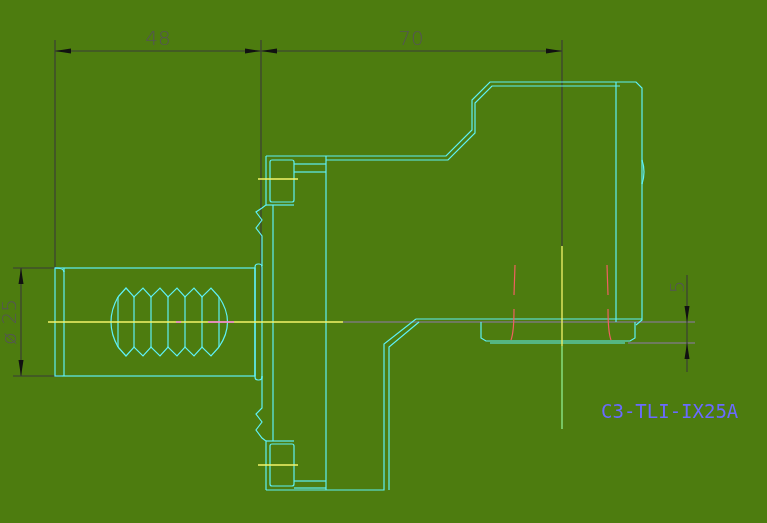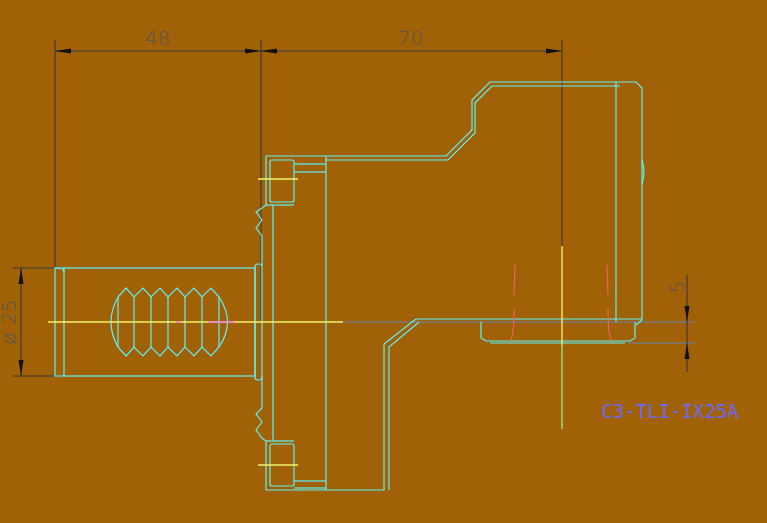--- a/index.html
+++ b/index.html
@@ -1,16 +1,16 @@
 <!DOCTYPE html>
 <html><head>
 <meta charset="utf-8">
 <style>
   html, body { margin: 0; padding: 0; background: #fdfefd; }
-  #canvas { position: relative; width: 767px; height: 523px; overflow: hidden; background: #a16207; }
+  #canvas { position: relative; width: 767px; height: 523px; overflow: hidden; background: #4d7c0f; }
   svg { position: absolute; left: 0; top: 0; }
   .dimtext { font-family: "DejaVu Sans", sans-serif; font-size: 20px; fill: #555555; font-weight: 300; }
   .label { font-family: "DejaVu Sans Mono", monospace; font-size: 19px; fill: #6a6aff; }
   .c { stroke: #5ff0f5; fill: none; stroke-width: 1.2; }
   .k { stroke: #3a3a3a; fill: none; stroke-width: 1.1; }
   .g { stroke: #7a7a7a; fill: none; stroke-width: 1.4; }
   .y { stroke: #f4f46a; fill: none; stroke-width: 1.3; }
   .m { stroke: #ee66ee; fill: none; stroke-width: 1.3; }
   .r { stroke: #f06060; fill: none; stroke-width: 1.2; }
   .gr { stroke: #90ee90; fill: none; stroke-width: 1.3; }

